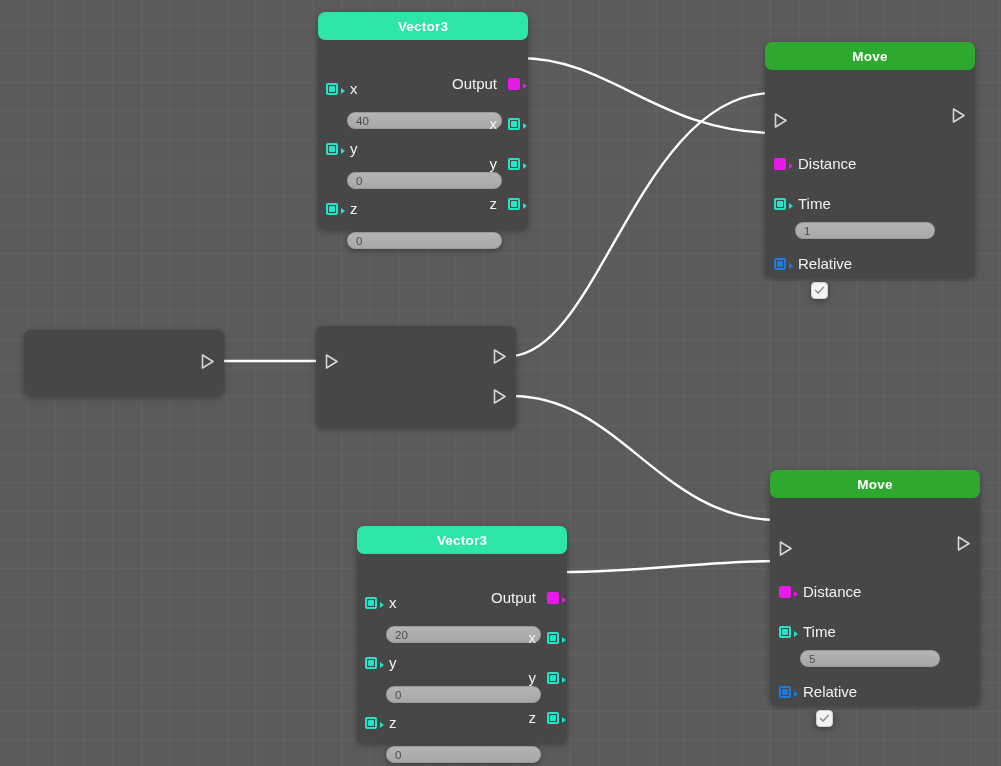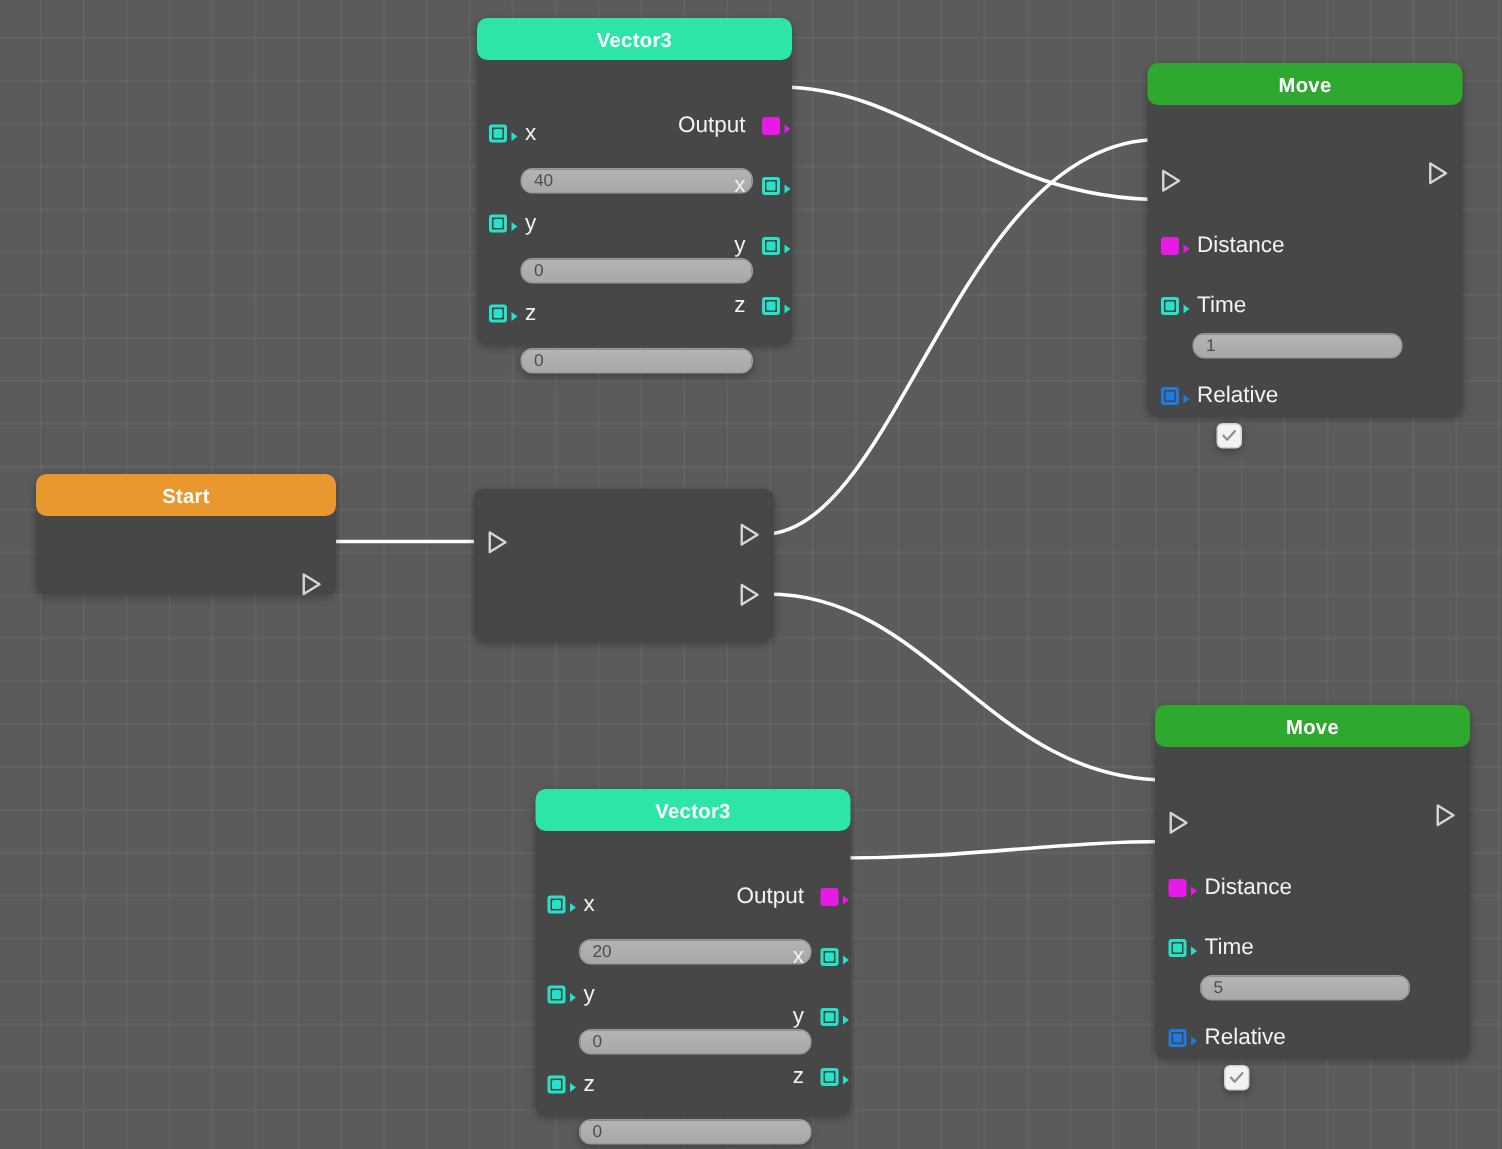--- a/index.html
+++ b/index.html
@@ -279,23 +279,20 @@
       <div class="checkbox" style="left:46px; top:212px;">
         <svg width="11" height="11" viewBox="0 0 11 11">
           <path d="M1.6 5.4 L4.1 8.1 L9.3 2.4" fill="none" stroke="#8e8e8e" stroke-width="1.5" stroke-linecap="round" stroke-linejoin="round"></path>
         </svg>
       </div>
     </div>
   </div>
 
   <div class="node" style="left:24px; top:316px; width:200px; height:80px;">
     <div class="node-body" style="height:66px;"></div>
-    <div class="node-header" style="background:#e8982f;">
-      <span>Start</span>
-    </div>
     <div class="node-content">
       <div class="row" style="right:9px; top:37px;">
         <span class="exec">
           <svg width="15" height="17" viewBox="0 0 15 17">
             <path d="M2.5 2 L13 8.5 L2.5 15 Z" fill="none" stroke="#d6d6d6" stroke-width="1.6" stroke-linejoin="round"></path>
           </svg>
         </span>
       </div>
     </div>
   </div>

